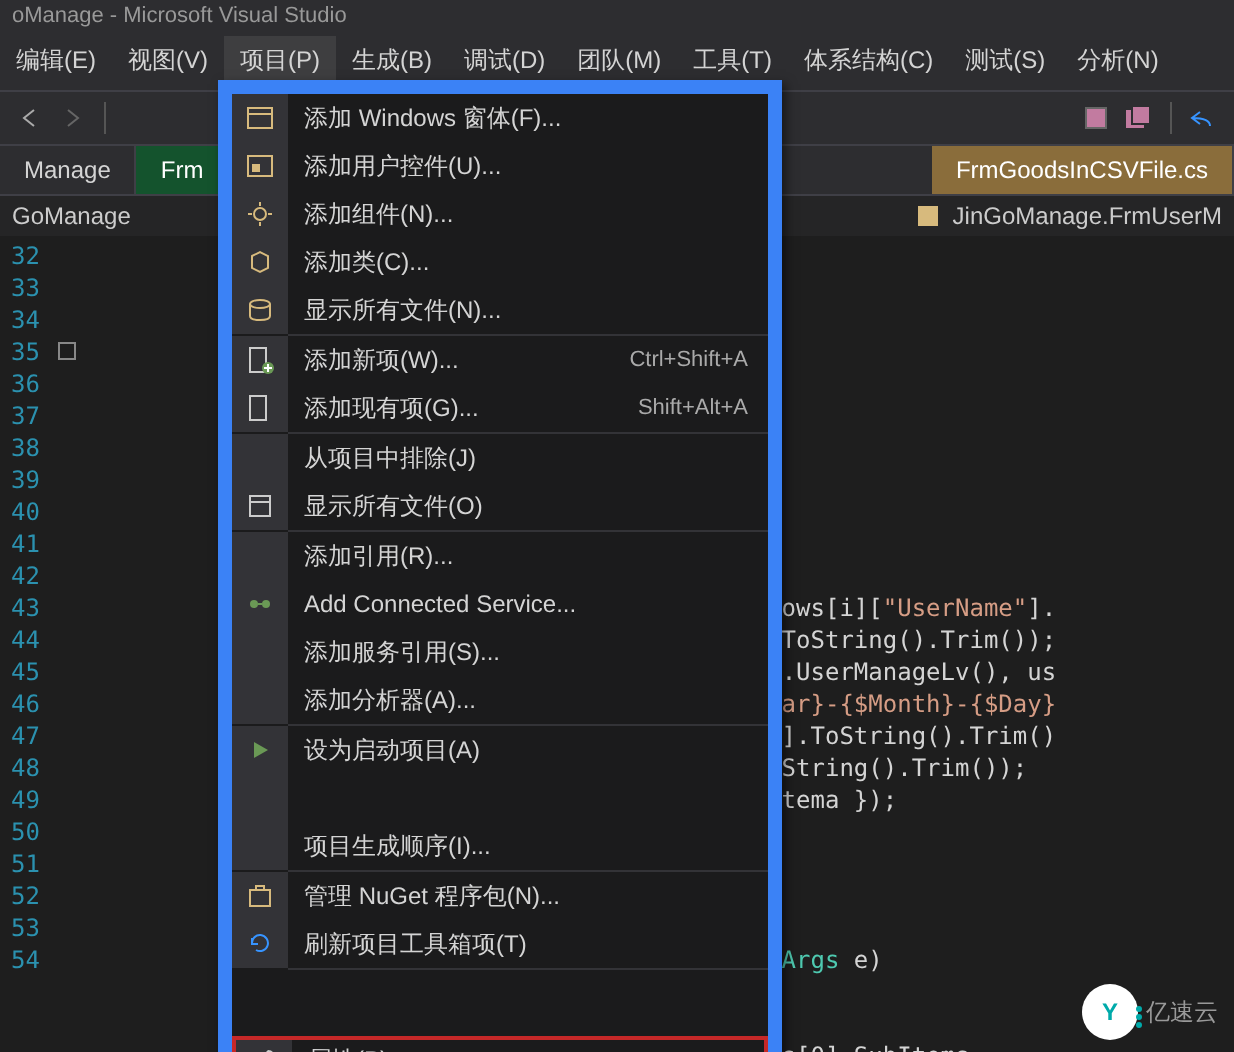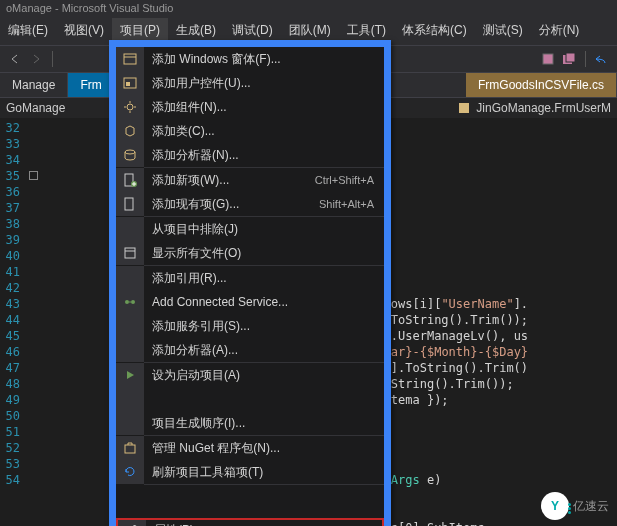--- a/index.html
+++ b/index.html
@@ -54,21 +54,21 @@
     .tab-row {
       display: flex;
       background: #2d2d30;
       border-bottom: 1px solid #3f3f46;
     }
     .tab {
       padding: 5px 12px;
       color: #d4d4d4;
       border-right: 1px solid #3f3f46;
     }
-    .tab.blue { background: #0369a1; color: #fff; }
+    .tab.blue { background: #14532d; color: #fff; }
     .tab.active { background: #8a6d3b; color: #fff; }
     .breadcrumb {
       background: #252526;
       padding: 3px 6px;
       color: #ccc;
       display: flex;
       align-items: center;
       gap: 4px;
     }
     .breadcrumb .crumb-icon { width: 14px; height: 14px; display: inline-flex; align-items: center; }
@@ -338,21 +338,21 @@
       <div class="dropdown-label">添加类(C)...</div>
       <div class="dropdown-shortcut"></div>
     </div>
     <div class="dropdown-row">
       <div class="dropdown-icon-col">
         <svg width="14" height="14">
           <ellipse cx="7" cy="4" rx="5" ry="2" fill="none" stroke="#d7ba7d"></ellipse>
           <path d="M2 4 L2 10 Q2 12 7 12 Q12 12 12 10 L12 4" fill="none" stroke="#d7ba7d"></path>
         </svg>
       </div>
-      <div class="dropdown-label">添加分析器(N)...</div>
+      <div class="dropdown-label">显示所有文件(N)...</div>
       <div class="dropdown-shortcut"></div>
     </div>
     <div class="dropdown-sep"></div>
     <div class="dropdown-row">
       <div class="dropdown-icon-col">
         <svg width="14" height="14">
           <rect x="2" y="1" width="8" height="12" fill="none" stroke="#ccc"></rect>
           <circle cx="11" cy="11" r="3" fill="#6a9955"></circle>
           <line x1="11" y1="9" x2="11" y2="13" stroke="#fff"></line>
           <line x1="9" y1="11" x2="13" y2="11" stroke="#fff"></line>

